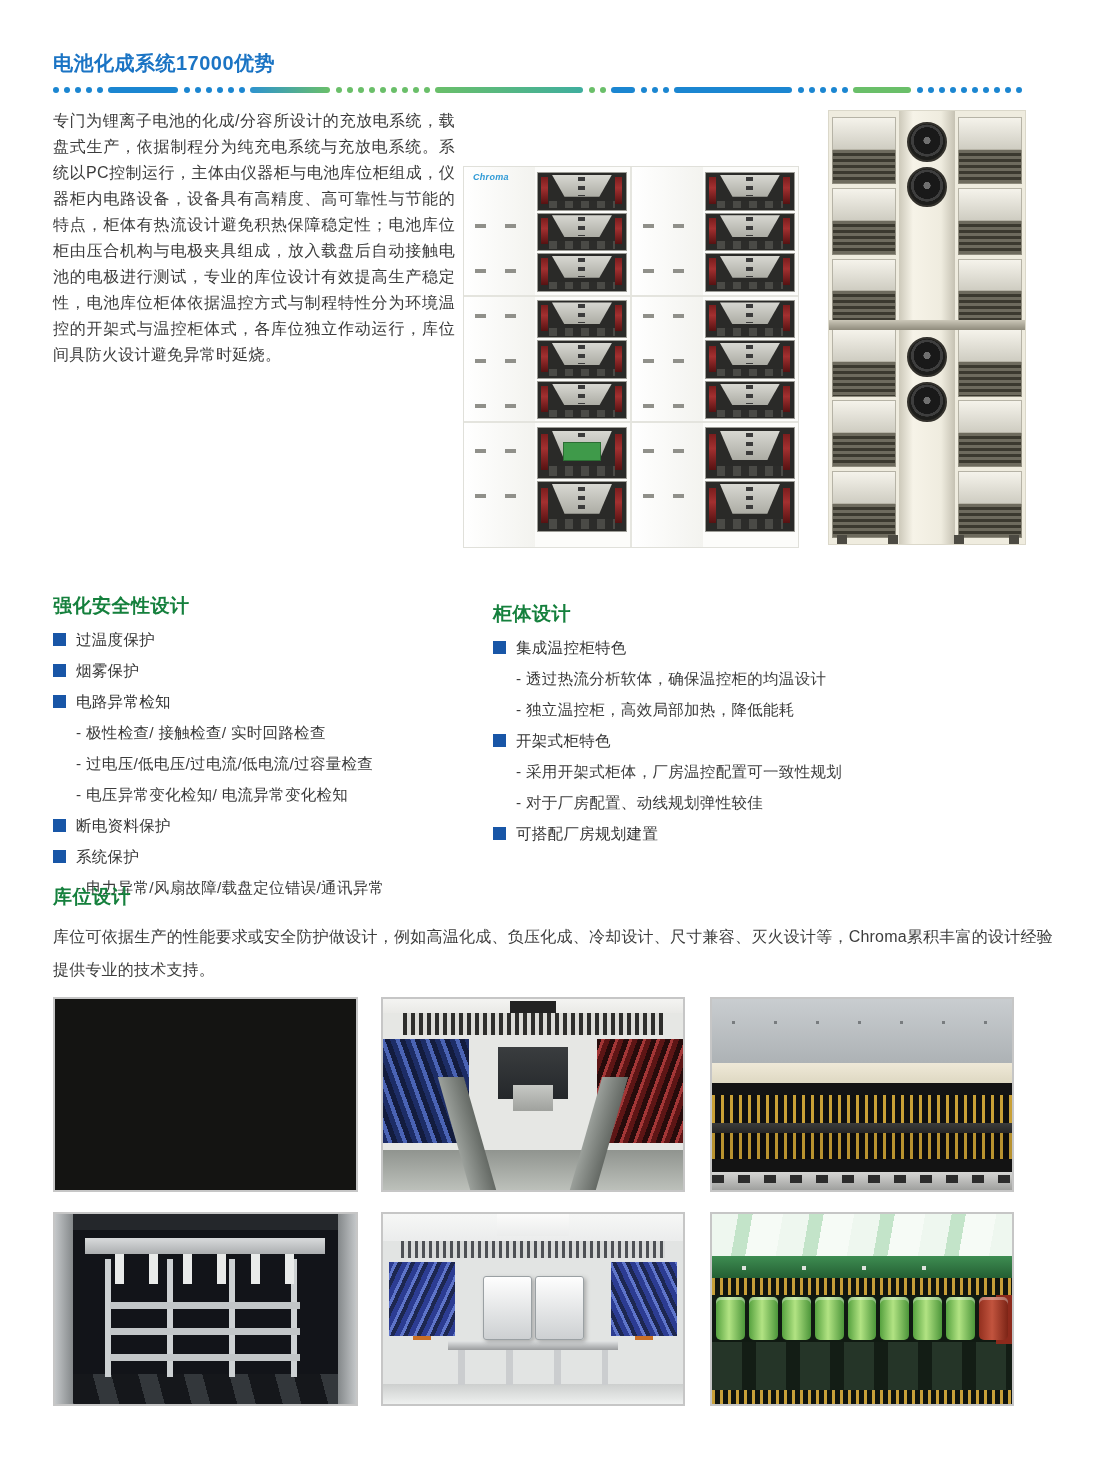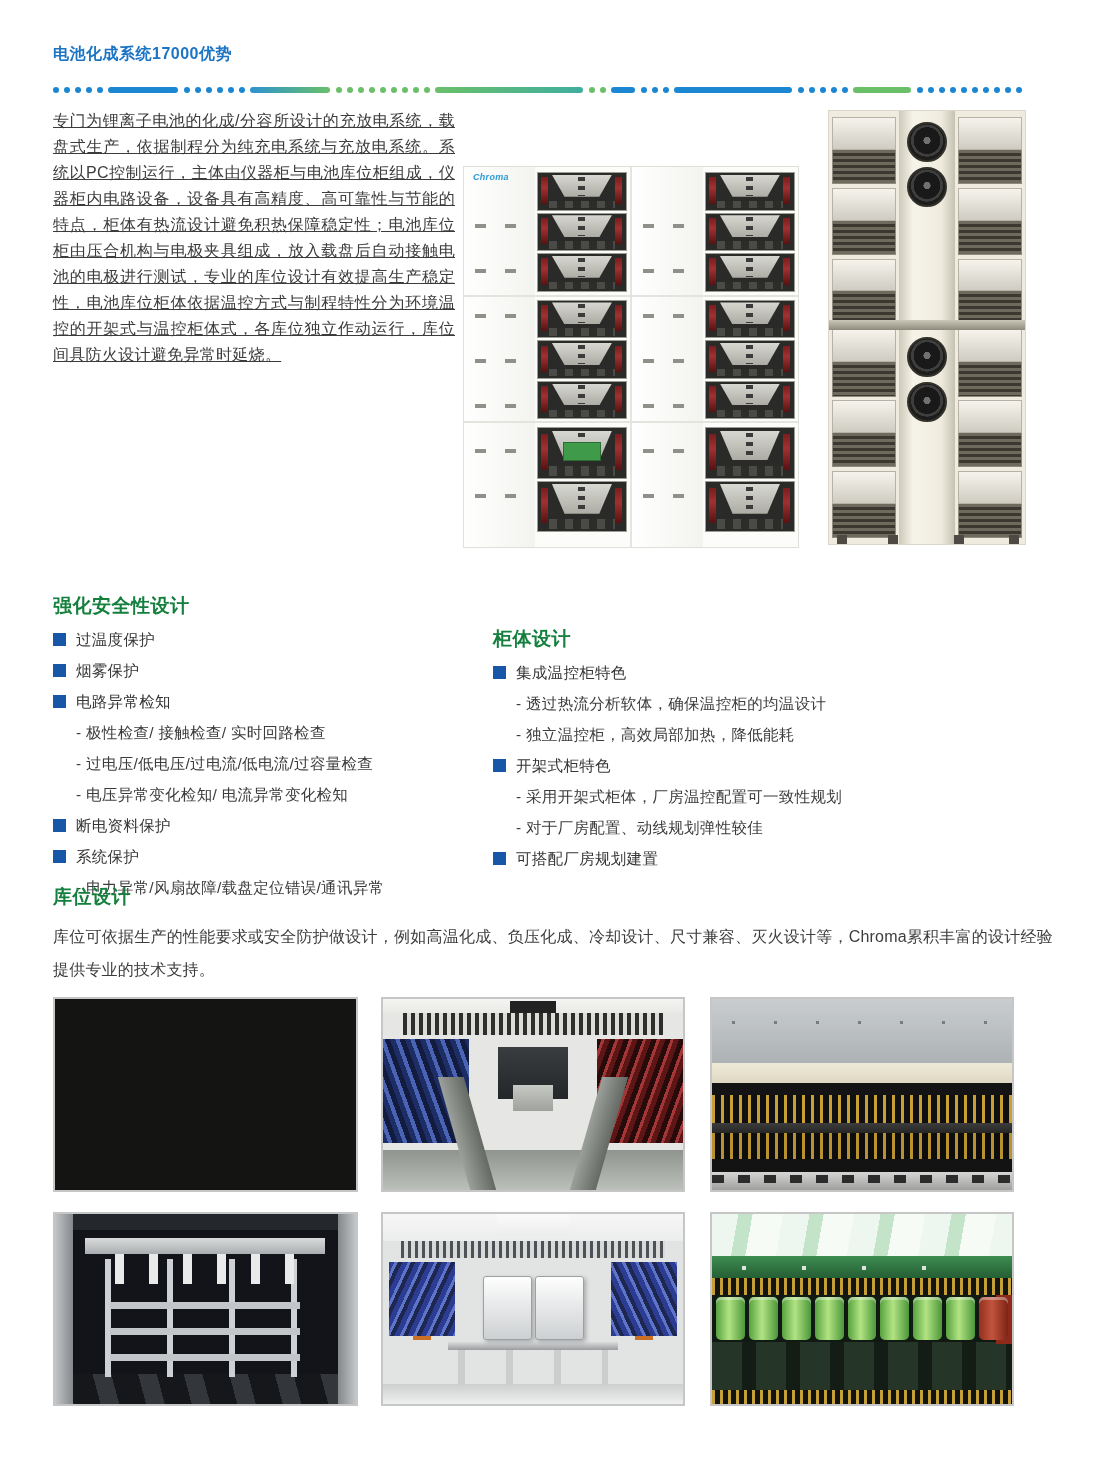--- a/index.html
+++ b/index.html
@@ -4,24 +4,24 @@
 <style>
   html,body{margin:0;padding:0;background:#ffffff;}
   body{
     width:1102px;height:1470px;position:relative;overflow:hidden;
     font-family:"Liberation Sans","DejaVu Sans",sans-serif;
     -webkit-font-smoothing:antialiased;
   }
   i{display:block;font-style:normal;}
 
   
-  .title{position:absolute;left:53px;top:44px;margin:0;font-size:16px;font-weight:bold;color:#1b74c4;letter-spacing:.5px;}
+  .title{position:absolute;left:53px;top:50px;margin:0;font-size:20px;font-weight:bold;color:#1b74c4;letter-spacing:.5px;}
   .h2{margin:0 0 10px 0;font-size:19px;font-weight:bold;color:#15803d;letter-spacing:.5px;}
   .intro{position:absolute;left:53px;top:108px;width:402px;margin:0;font-size:16px;line-height:26px;
-    color:#3c3c3c;font-weight:500;text-align:justify;letter-spacing:.3px;text-decoration:underline;}
+    color:#3c3c3c;font-weight:500;text-align:justify;letter-spacing:.3px;}
 
   
   .deco{position:absolute;left:53px;top:86px;width:1012px;height:8px;display:flex;align-items:center;overflow:hidden;}
   .deco-dot{flex:0 0 auto;width:6px;height:6px;border-radius:50%;margin-right:5px;}
   .deco-dash{flex:0 0 auto;height:6px;border-radius:3px;margin-right:6px;}
   .dk-B{background:#1b86d1;}
   .dk-G{background:#6abf69;}
   .dk-T1{background:linear-gradient(90deg,#2d93cf,#6abf69);}
   .dk-T2{background:linear-gradient(90deg,#6abf69,#3fae9e);}
 
@@ -64,21 +64,21 @@
   .fg1{top:6px;} .fg2{top:51%;}
   .fan{width:36px;height:36px;border-radius:50%;margin:5px auto;
     background:radial-gradient(circle at 50% 46%,#707070 0 13%,#191919 14% 50%,#3e3e3e 51% 60%,#1d1d1b 61% 100%);
     border:2px solid #33312c;}
   .t-mid{position:absolute;top:48.2%;left:0;right:0;height:10px;background:linear-gradient(180deg,#cbc7b8,#8f8b7c);z-index:3;}
   .foot{position:absolute;bottom:0;width:10px;height:9px;background:#4c4a42;z-index:3;}
   .f1{left:4%;} .f2{left:30%;} .f3{left:64%;} .f4{left:92%;}
 
   
   .features-left{position:absolute;left:53px;top:593px;width:430px;}
-  .features-right{position:absolute;left:493px;top:626px;width:540px;}
+  .features-right{position:absolute;left:493px;top:601px;width:540px;}
   .fitem{display:flex;align-items:flex-start;margin:10px 0;line-height:21px;}
   .sq{flex:0 0 13px;width:13px;height:13px;background:#1856a7;margin:4px 10px 0 0;}
   .flabel{font-size:15.5px;color:#353535;font-weight:500;letter-spacing:.3px;}
   .fsub{margin:10px 0 10px 23px;font-size:15.5px;color:#3c3c3c;line-height:21px;letter-spacing:.3px;}
 
   
   .storage{position:absolute;left:53px;top:884px;width:1000px;}
   .storage p{margin:8px 0 11px 0;font-size:16px;line-height:33px;color:#3c3c3c;text-align:justify;letter-spacing:.2px;}
 
   

